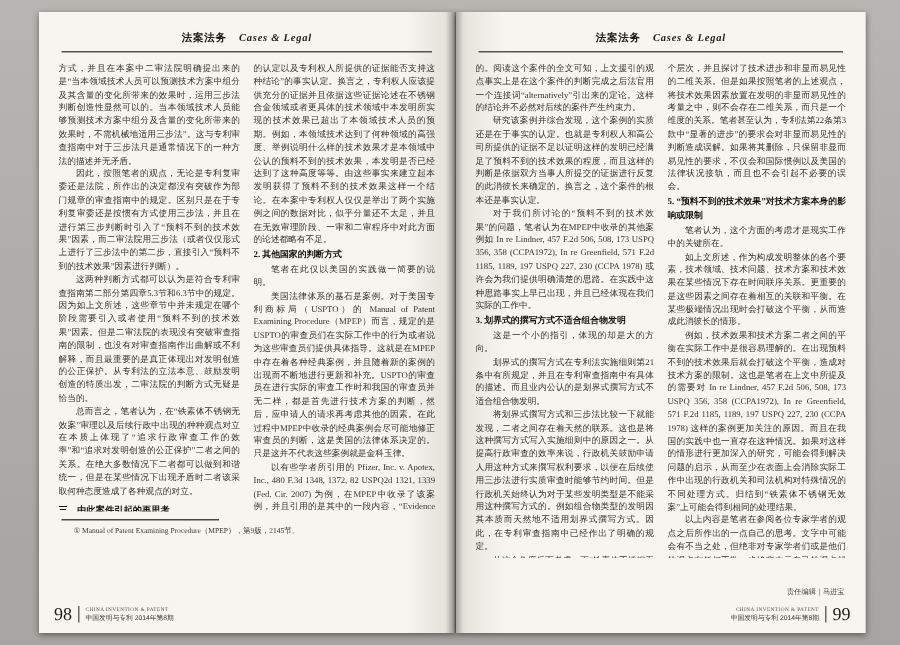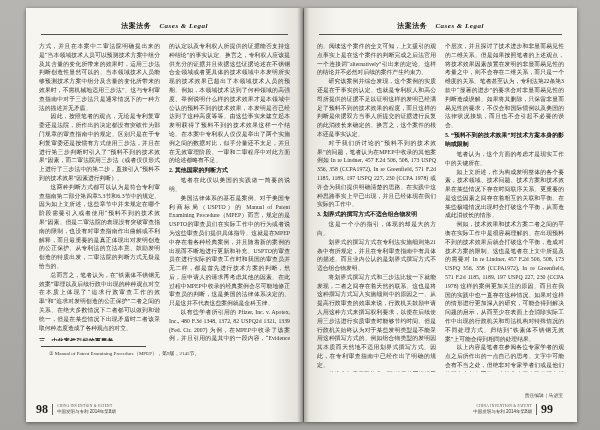--- a/index.html
+++ b/index.html
@@ -34,22 +34,22 @@
   .col p.ni{text-indent:0;}
   .col h4{margin:1px 0 1px 0;font-weight:bold;color:#141311;}
   .col h4.h1{font-size:6.2px;margin-top:4px;}
   .col h4.h2{font-size:5.9px;}
   .footnote-rule{width:42%;border-bottom:1px solid #4a4843;margin:5px 0 3px 2px;}
   .footnote{font-size:5px;color:#3a3833;padding-left:10px;}
   .page-info{
     position:absolute;bottom:7px;display:flex;align-items:center;gap:4px;
   }
   .page.left .page-info{left:10px;}
-  .page.right .page-info{right:24px;justify-content:flex-end;}
-  .pnum{font-size:12px;font-weight:bold;color:#1e1d1a;line-height:12px;}
+  .page.right .page-info{right:10px;justify-content:flex-end;}
+  .pnum{font-size:12px;font-weight:normal;color:#1e1d1a;line-height:12px;}
   .vdiv{width:1px;height:11px;background:#6b6963;}
   .jstack{display:flex;flex-direction:column;gap:1px;}
   .page.right .jstack{align-items:flex-end;text-align:right;}
   .jen{font-size:3.5px;letter-spacing:.3px;color:#55534d;line-height:4px;}
   .jcn{font-size:4.5px;color:#3a3833;line-height:5px;
     font-family:"Liberation Sans","DejaVu Sans",sans-serif;}
   .editor{
     position:absolute;right:14px;bottom:24px;font-size:4.8px;color:#44423c;
   }
   .gutter-shadow{

